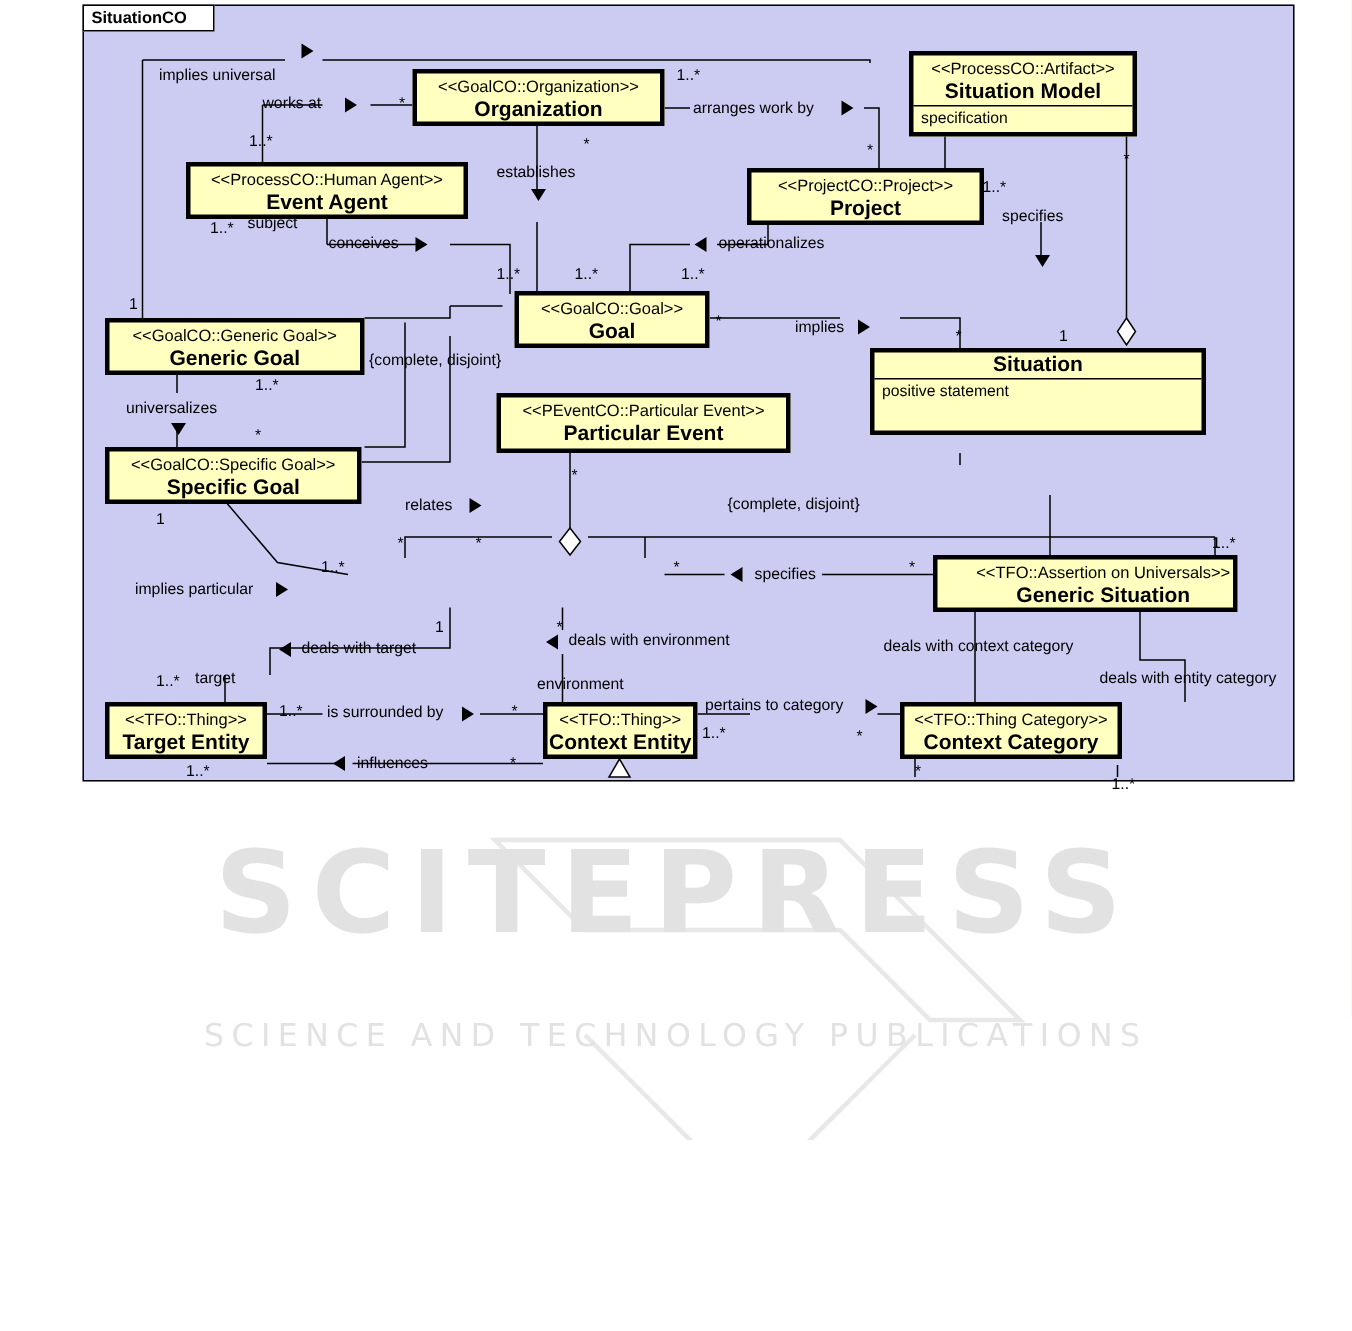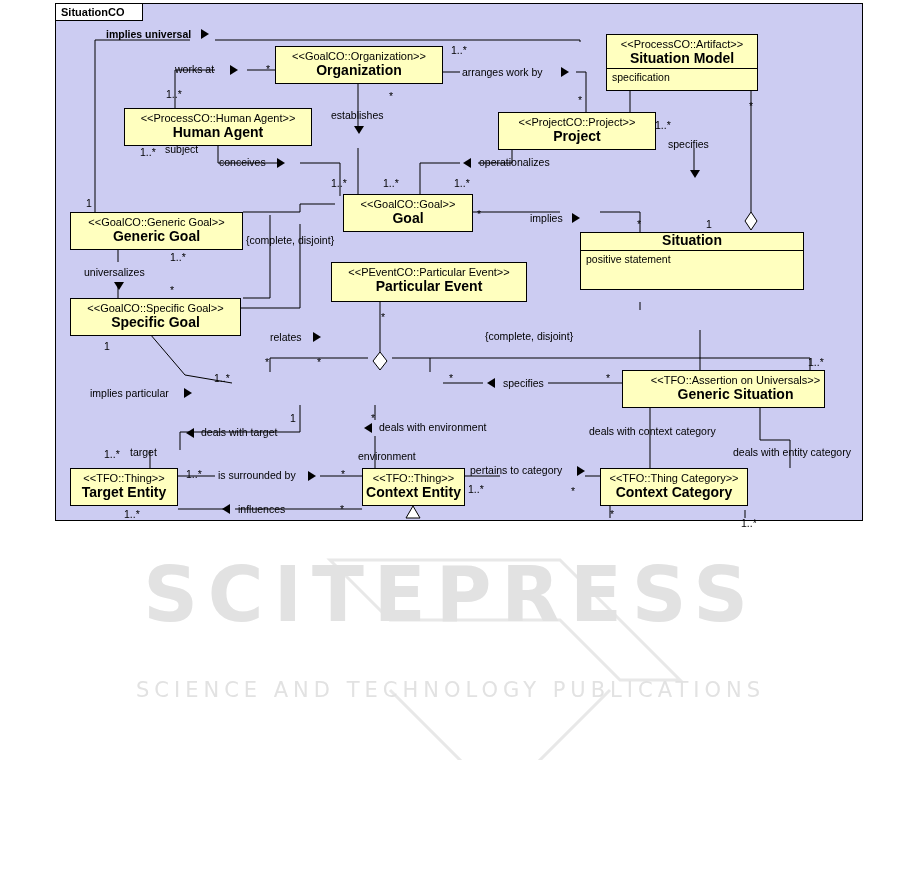--- a/index.html
+++ b/index.html
@@ -38,21 +38,21 @@
     font-size: 11px;
     font-weight: bold;
     color: #000;
     padding: 2px 0 0 5px;
     z-index: 20;
   }
   
   .uml {
     position: absolute;
     background: #ffffbf;
-    border: 1px solid #000000;
+    border: 3px solid #000000;
     box-sizing: border-box;
     text-align: center;
     z-index: 6;
   }
   .uml .stereo {
     font-size: 11px;
     line-height: 13px;
     padding-top: 3px;
     color: #000;
   }
@@ -240,21 +240,21 @@
   </div>
 
   <div class="uml" style="left:606px; top:34px; width:152px; height:57px;">
     <div class="stereo">&lt;&lt;ProcessCO::Artifact&gt;&gt;</div>
     <div class="cname">Situation Model</div>
     <div class="attrs">specification</div>
   </div>
 
   <div class="uml" style="left:124px; top:108px; width:188px; height:38px;">
     <div class="stereo">&lt;&lt;ProcessCO::Human Agent&gt;&gt;</div>
-    <div class="cname">Human Agent</div>
+    <div class="cname">Event Agent</div>
   </div>
 
   <div class="uml" style="left:498px; top:112px; width:158px; height:38px;">
     <div class="stereo">&lt;&lt;ProjectCO::Project&gt;&gt;</div>
     <div class="cname">Project</div>
   </div>
 
   <div class="uml" style="left:343px; top:194px; width:130px; height:38px;">
     <div class="stereo">&lt;&lt;GoalCO::Goal&gt;&gt;</div>
     <div class="cname">Goal</div>
@@ -294,21 +294,21 @@
   <div class="uml" style="left:362px; top:468px; width:103px; height:38px;">
     <div class="stereo">&lt;&lt;TFO::Thing&gt;&gt;</div>
     <div class="cname">Context Entity</div>
   </div>
 
   <div class="uml" style="left:600px; top:468px; width:148px; height:38px;">
     <div class="stereo">&lt;&lt;TFO::Thing Category&gt;&gt;</div>
     <div class="cname">Context Category</div>
   </div>
 
-  <div class="lbl" style="left:106px; top:28px;font-weight:bold;">implies universal</div>
+  <div class="lbl" style="left:106px; top:44px;">implies universal</div>
   <div class="tri tri-r" style="left:201px; top:29px;"></div>
 
   <div class="lbl" style="left:175px; top:63px;">works at</div>
   <div class="tri tri-r" style="left:230px; top:65px;"></div>
 
   <div class="lbl" style="left:462px; top:66px;">arranges work by</div>
   <div class="tri tri-r" style="left:561px; top:67px;"></div>
 
   <div class="lbl" style="left:331px; top:109px;">establishes</div>
   <div class="tri tri-d" style="left:354px; top:126px;"></div>

